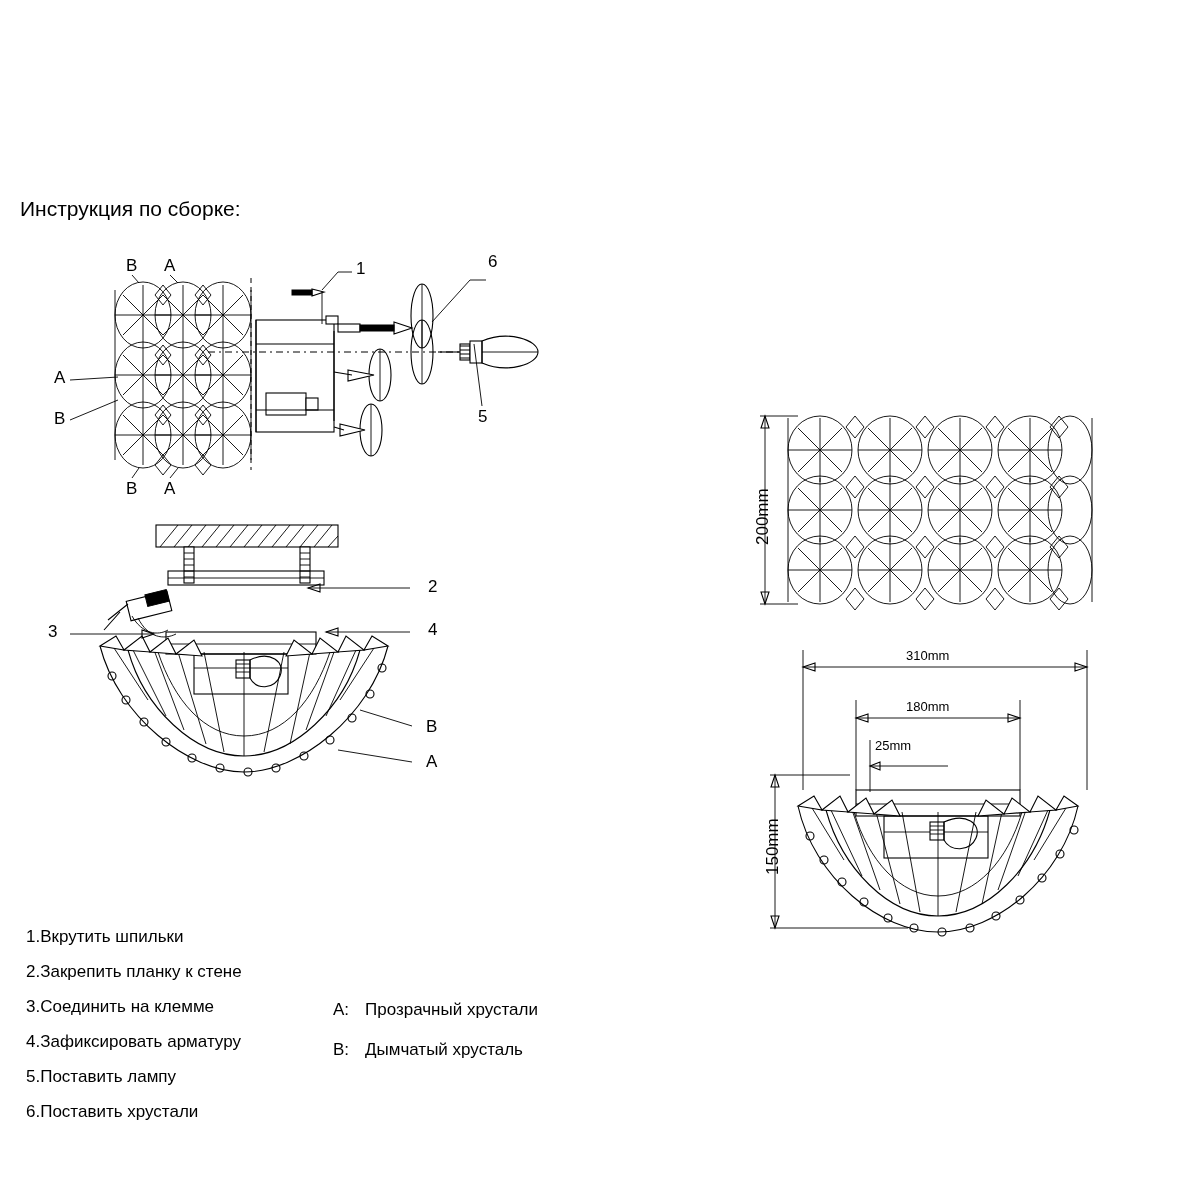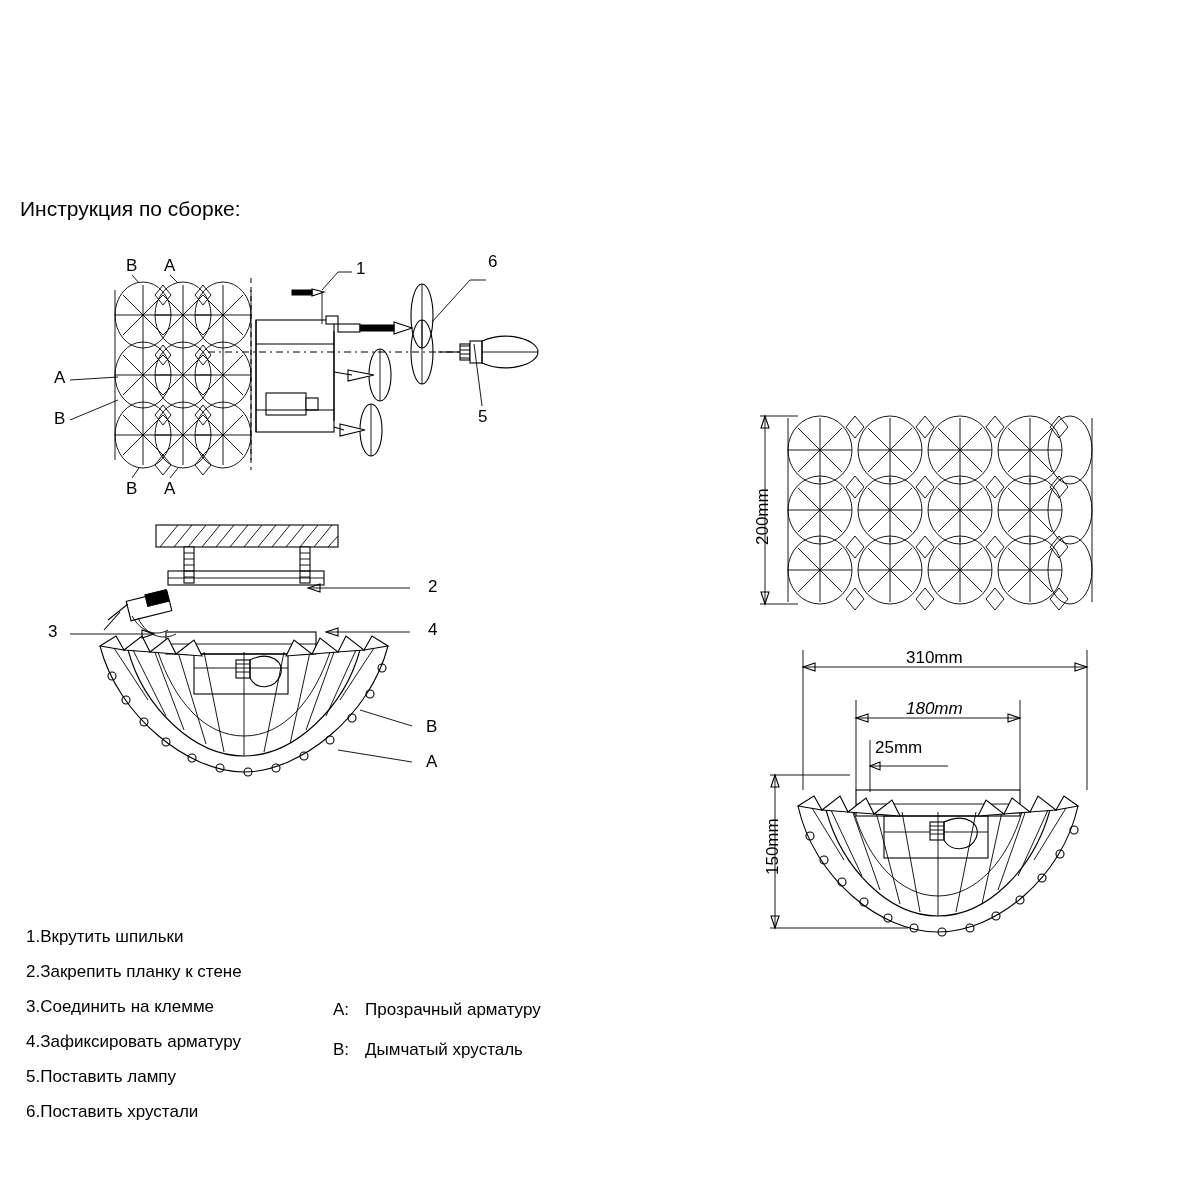--- a/index.html
+++ b/index.html
@@ -4,21 +4,21 @@
 <style>
   html,body{margin:0;padding:0;background:#ffffff;}
   body{width:1200px;height:1200px;position:relative;font-family:"Liberation Sans",sans-serif;color:#000;}
   #sheet{position:absolute;left:8px;top:0;width:1200px;height:1200px;}
   .lbl{position:absolute;white-space:nowrap;}
   .t-hdr-left{font-size:21px;}
   .t-hdr-right{font-size:26px;}
   .t-step{font-size:17px;}
   .t-legend{font-size:17px;}
   .t-art{font-size:19px;font-family:"Liberation Serif",serif;}
-  .t-dim{font-size:17px;font-family:"Liberation Sans",sans-serif;}
+  .t-dim{font-size:13px;font-family:"Liberation Sans",sans-serif;}
   .t-dim-v{font-size:17px;transform:rotate(-90deg);transform-origin:left top;}
   .t-mark{font-size:17px;}
   svg{position:absolute;left:0;top:0;overflow:visible;}
   .ln{stroke:#000;fill:none;stroke-width:1.1;}
   .ln-thin{stroke:#000;fill:none;stroke-width:0.9;}
   .ln-dash{stroke:#000;fill:none;stroke-width:1;stroke-dasharray:7 4 2 4;}
   .ln-dash2{stroke:#000;fill:none;stroke-width:1;stroke-dasharray:5 4;}
   .fillw{fill:#fff;stroke:#000;stroke-width:1.1;}
   .fillk{fill:#000;stroke:#000;stroke-width:1;}
 </style>
@@ -372,24 +372,24 @@
   <div class="lbl t-mark" style="left:418px;top:752px;">A</div>
 
   <div class="lbl t-step" style="left:18px;top:927px;">1.Вкрутить шпильки</div>
   <div class="lbl t-step" style="left:18px;top:962px;text-align:center;">2.Закрепить планку к стене</div>
   <div class="lbl t-step" style="left:18px;top:997px;">3.Соединить на клемме</div>
   <div class="lbl t-step" style="left:18px;top:1032px;">4.Зафиксировать арматуру</div>
   <div class="lbl t-step" style="left:18px;top:1067px;">5.Поставить лампу</div>
   <div class="lbl t-step" style="left:18px;top:1102px;">6.Поставить хрустали</div>
 
   <div class="lbl t-legend" style="left:325px;top:1000px;">A:</div>
-  <div class="lbl t-legend" style="left:357px;top:1000px;">Прозрачный арматуру</div>
+  <div class="lbl t-legend" style="left:357px;top:1000px;">Прозрачный хрустали</div>
   <div class="lbl t-legend" style="left:325px;top:1040px;">B:</div>
   <div class="lbl t-legend" style="left:357px;top:1040px;">Дымчатый хрусталь</div>
 
   <div class="lbl t-dim-v" style="left:745px;top:545px;">200mm</div>
   <div class="lbl t-dim" style="left:898px;top:648px;">310mm</div>
-  <div class="lbl t-dim" style="left:898px;top:699px;font-style:italic;">180mm</div>
+  <div class="lbl t-dim" style="left:898px;top:699px;">180mm</div>
   <div class="lbl t-dim" style="left:867px;top:738px;">25mm</div>
   <div class="lbl t-dim-v" style="left:755px;top:875px;">150mm</div>
 
 
 </div>
 
 </body></html>

